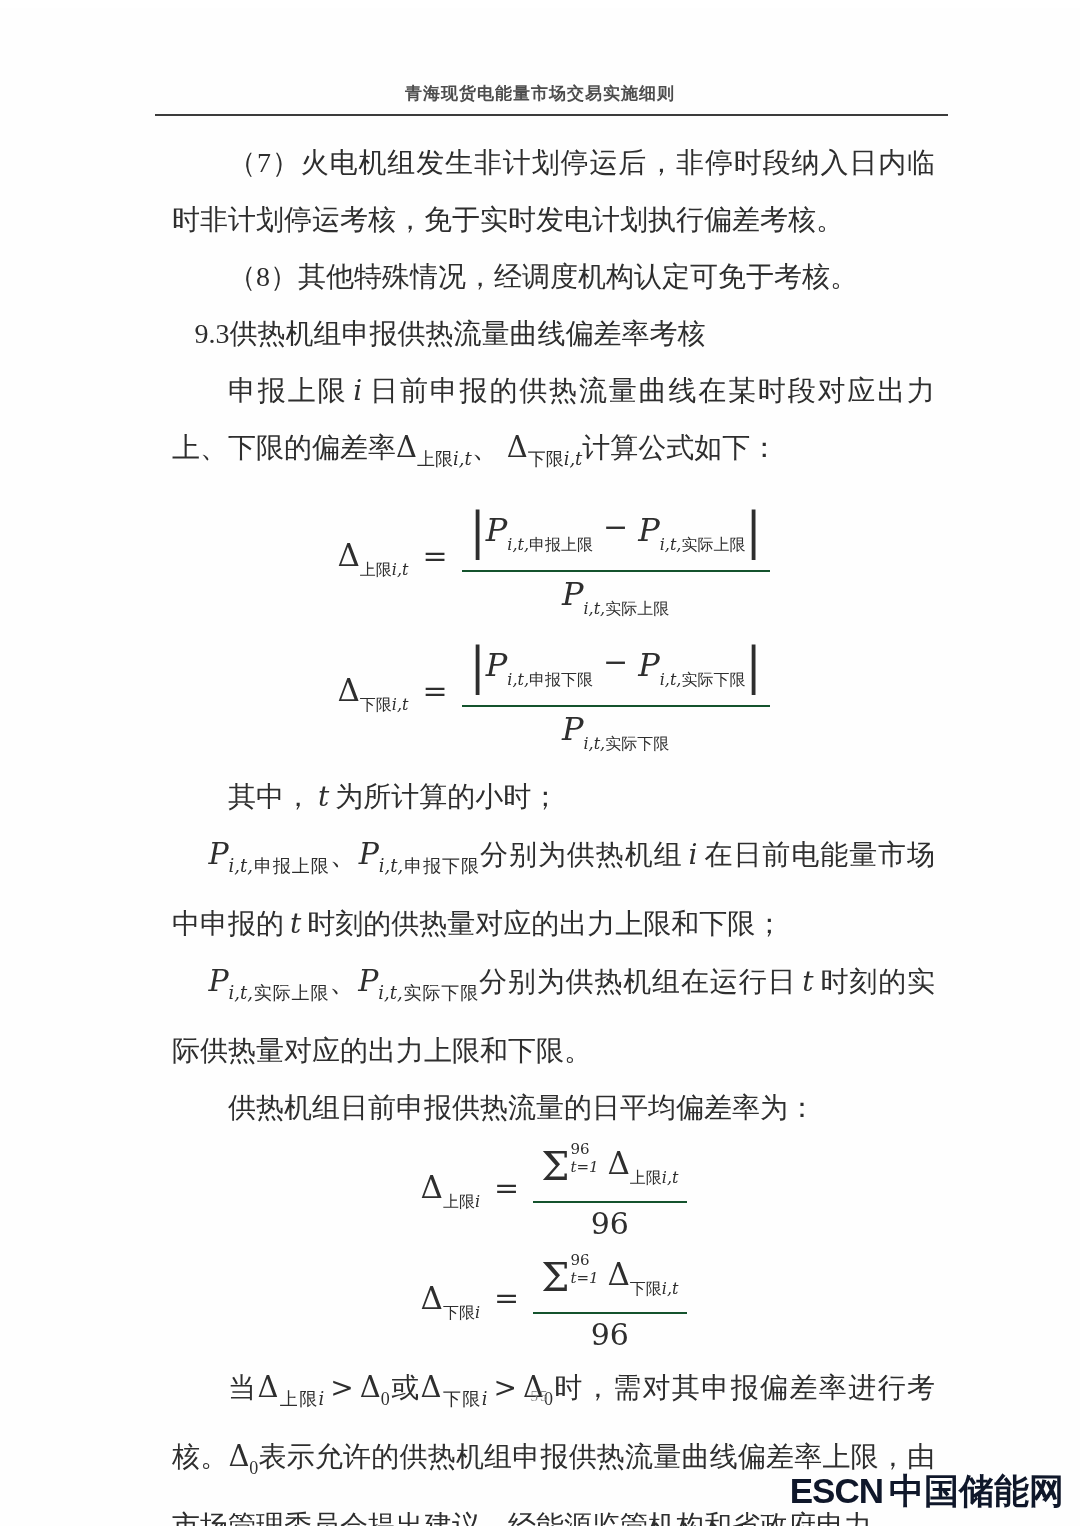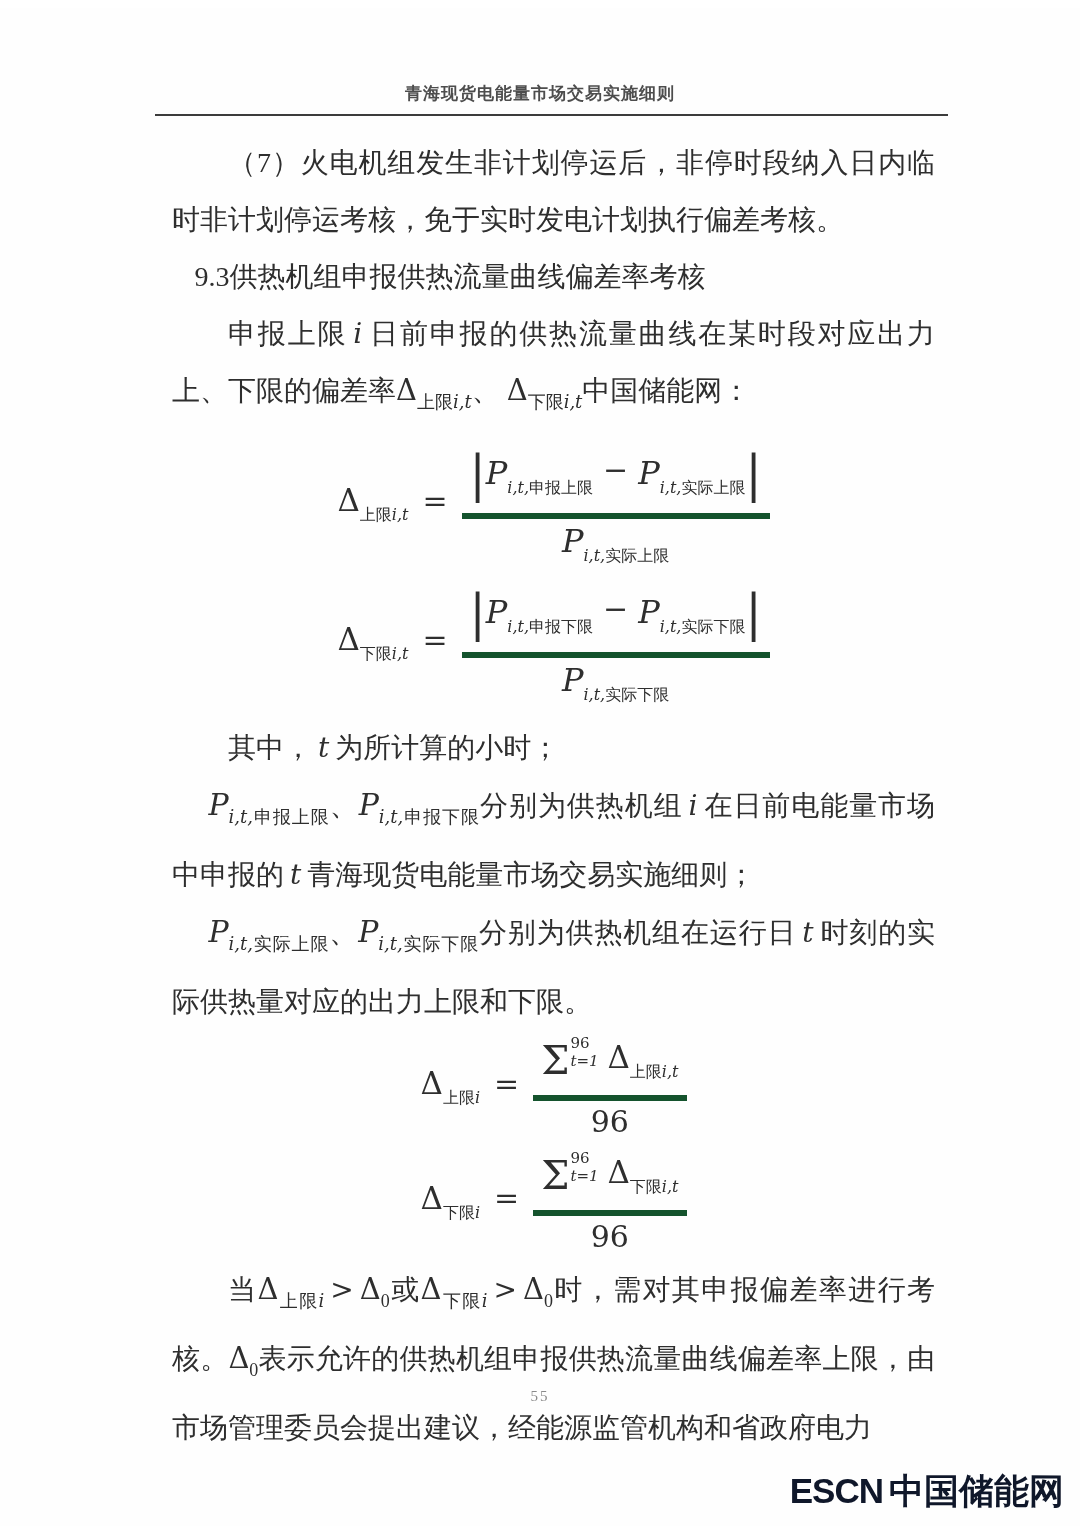--- a/index.html
+++ b/index.html
@@ -59,21 +59,21 @@
 
   .f-delta { font-size:31px; }
   .f-eq    { font-size:30px; margin:0 14px; }
   .pvar    { font-size:32px; font-style:italic; }
   .msub    { font-size:16px; vertical-align:-9px; white-space:nowrap; }
   .msub .it { font-style:italic; }
   .minus   { font-size:30px; margin:0 10px; vertical-align:4px; }
   .abar    { font-size:48px; font-weight:300; vertical-align:-6px; display:inline-block; transform:scaleY(1.05); }
 
   .frac { display:inline-block; text-align:center; vertical-align:middle; }
-  .frac .num { display:block; border-bottom:6px solid #14532d; padding:2px 8px 10px; }
+  .frac .num { display:block; border-bottom:2px solid #14532d; padding:2px 8px 10px; }
   .frac .den { display:block; padding-top:2px; }
 
   .sigma { font-size:40px; vertical-align:-6px; }
   .sigma-limits {
     display:inline-block; text-align:left; vertical-align:2px;
     font-size:15px; line-height:1.2; margin-left:1px;
     font-family:"DejaVu Serif",serif;
   }
   .sigma-limits .lim-sup { display:block; }
   .sigma-limits .lim-sub { display:block; font-style:italic; }
@@ -97,35 +97,37 @@
 
 <div class="page">
 
   <div class="header-title">青海现货电能量市场交易实施细则</div>
   <div class="header-rule"></div>
 
   <div class="content">
 
     <p class="indent-2">（7）火电机组发生非计划停运后，非停时段纳入日内临时非计划停运考核，免于实时发电计划执行偏差考核。</p>
 
+    <p class="indent-2">（8）其他特殊情况，经调度机构认定可免于考核。</p>
 
     <p class="indent-08">9.3供热机组申报供热流量曲线偏差率考核</p>
 
-    <p class="indent-2"><span>申报上限</span><span class="ivar">i</span><span>日前申报的供热流量曲线在某时段对应出力上、下限的偏差率</span><span class="idelta">Δ</span><span class="imsub"><span class="cn">上限</span><span class="it">i,t</span></span><span>、</span> <span class="idelta">Δ</span><span class="imsub"><span class="cn">下限</span><span class="it">i,t</span></span><span>中国储能网：</span></p>
+    <p class="indent-2"><span>申报上限</span><span class="ivar">i</span><span>日前申报的供热流量曲线在某时段对应出力上、下限的偏差率</span><span class="idelta">Δ</span><span class="imsub"><span class="cn">上限</span><span class="it">i,t</span></span><span>、</span> <span class="idelta">Δ</span><span class="imsub"><span class="cn">下限</span><span class="it">i,t</span></span><span>计算公式如下：</span></p>
 
     <div class="formula big"><span class="f-delta">Δ</span><span class="msub"><span>上限</span><span class="it">i,t</span></span><span class="f-eq">=</span><span class="frac"><span class="num"><span class="abar">|</span><span class="pvar">P</span><span class="msub"><span class="it">i,t,</span><span>申报上限</span></span><span class="minus">−</span><span class="pvar">P</span><span class="msub"><span class="it">i,t,</span><span>实际上限</span></span><span class="abar">|</span></span><span class="den"><span class="pvar">P</span><span class="msub"><span class="it">i,t,</span><span>实际上限</span></span></span></span></div>
 
     <div class="formula big"><span class="f-delta">Δ</span><span class="msub"><span>下限</span><span class="it">i,t</span></span><span class="f-eq">=</span><span class="frac"><span class="num"><span class="abar">|</span><span class="pvar">P</span><span class="msub"><span class="it">i,t,</span><span>申报下限</span></span><span class="minus">−</span><span class="pvar">P</span><span class="msub"><span class="it">i,t,</span><span>实际下限</span></span><span class="abar">|</span></span><span class="den"><span class="pvar">P</span><span class="msub"><span class="it">i,t,</span><span>实际下限</span></span></span></span></div>
 
     <p class="indent-2"><span>其中，</span><span class="ivar">t</span><span>为所计算的小时；</span></p>
 
-    <p class="indent-13"><span class="ip">P</span><span class="imsub"><span class="it">i,t,</span><span class="cn">申报上限</span></span><span>、</span><span class="ip">P</span><span class="imsub"><span class="it">i,t,</span><span class="cn">申报下限</span></span><span>分别为供热机组</span><span class="ivar">i</span><span>在日前电能量市场中申报的</span><span class="ivar">t</span><span>青海现货电能量市场交易实施细则；</span></p>
+    <p class="indent-13"><span class="ip">P</span><span class="imsub"><span class="it">i,t,</span><span class="cn">申报上限</span></span><span>、</span><span class="ip">P</span><span class="imsub"><span class="it">i,t,</span><span class="cn">申报下限</span></span><span>分别为供热机组</span><span class="ivar">i</span><span>在日前电能量市场中申报的</span><span class="ivar">t</span><span>时刻的供热量对应的出力上限和下限；</span></p>
 
     <p class="indent-13"><span class="ip">P</span><span class="imsub"><span class="it">i,t,</span><span class="cn">实际上限</span></span><span>、</span><span class="ip">P</span><span class="imsub"><span class="it">i,t,</span><span class="cn">实际下限</span></span><span>分别为供热机组在运行日</span><span class="ivar">t</span><span>时刻的实际供热量对应的出力上限和下限。</span></p>
 
+    <p class="indent-2">供热机组日前申报供热流量的日平均偏差率为：</p>
 
     <div class="formula small"><span class="f-delta">Δ</span><span class="msub"><span>上限</span><span class="it">i</span></span><span class="f-eq">=</span><span class="frac"><span class="num"><span class="sigma">Σ</span><span class="sigma-limits"><span class="lim-sup">96</span><span class="lim-sub">t=1</span></span> <span class="f-delta">Δ</span><span class="msub"><span>上限</span><span class="it">i,t</span></span></span><span class="den den-96">96</span></span></div>
 
     <div class="formula small"><span class="f-delta">Δ</span><span class="msub"><span>下限</span><span class="it">i</span></span><span class="f-eq">=</span><span class="frac"><span class="num"><span class="sigma">Σ</span><span class="sigma-limits"><span class="lim-sup">96</span><span class="lim-sub">t=1</span></span> <span class="f-delta">Δ</span><span class="msub"><span>下限</span><span class="it">i,t</span></span></span><span class="den den-96">96</span></span></div>
 
     <p class="indent-2"><span>当</span><span class="idelta">Δ</span><span class="imsub"><span class="cn">上限</span><span class="it">i</span></span><span class="gt">&gt;</span><span class="idelta">Δ</span><span class="imsub"><span>0</span></span><span>或</span><span class="idelta">Δ</span><span class="imsub"><span class="cn">下限</span><span class="it">i</span></span><span class="gt">&gt;</span><span class="idelta">Δ</span><span class="imsub"><span>0</span></span><span>时，需对其申报偏差率进行考核。</span><span class="idelta">Δ</span><span class="imsub"><span>0</span></span><span>表示允许的供热机组申报供热流量曲线偏差率上限，由市场管理委员会提出建议，经能源监管机构和省政府电力</span></p>
 
   </div>
 
   <div class="page-number">55</div>

